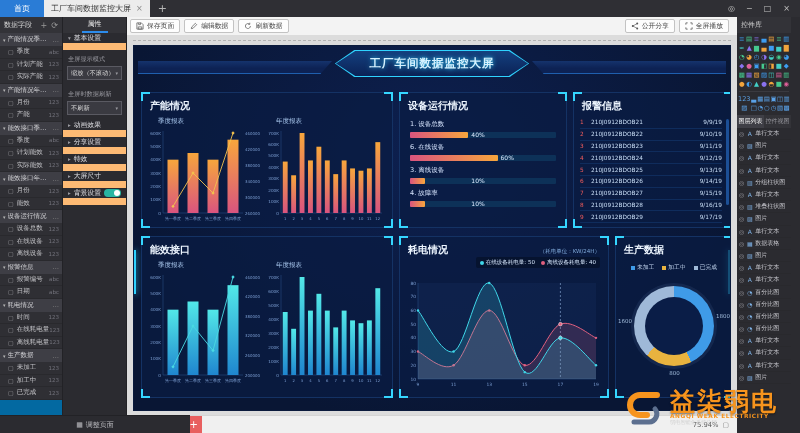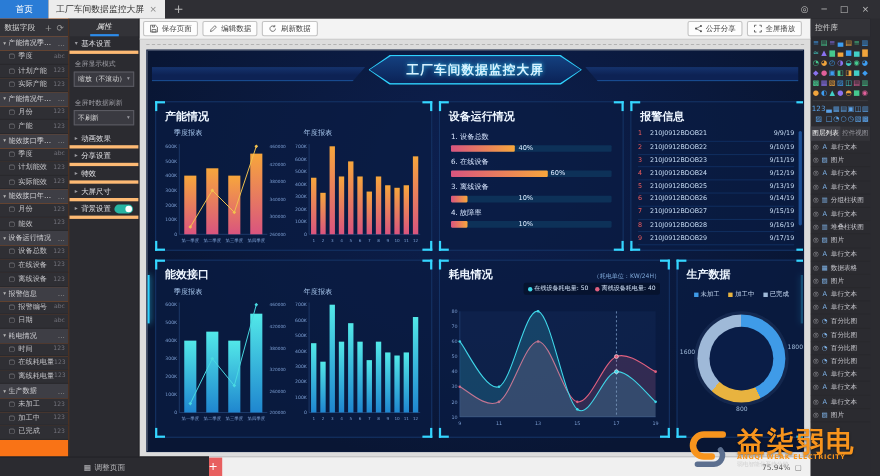--- a/index.html
+++ b/index.html
@@ -8,35 +8,35 @@
 
   
   .titlebar{position:absolute;left:0;top:0;width:800px;height:17px;background:#2f2f34;display:flex;align-items:stretch;}
   .tab-home{width:44px;background:#2a7cd6;color:#fff;font-size:8px;display:flex;align-items:center;justify-content:center;}
   .tab-doc{background:#ececec;color:#333;font-size:8px;display:flex;align-items:center;gap:5px;padding:0 7px;}
   .tab-doc .x{color:#888;font-size:8px;}
   .tab-add{color:#b5b5b5;font-size:11px;display:flex;align-items:center;padding:0 8px;}
   .win-controls{margin-left:auto;display:flex;align-items:center;gap:12px;color:#c0c0c0;font-size:8px;padding-right:10px;}
 
   
-  .col1{position:absolute;left:0;top:17px;width:63px;bottom:0;background:#f97316;border-right:1px solid #222226;overflow:hidden;}
+  .col1{position:absolute;left:0;top:17px;width:63px;bottom:0;background:#0369a1;border-right:1px solid #222226;overflow:hidden;}
   .col2{position:absolute;left:63px;top:17px;width:64px;bottom:0;background:#2b2b30;border-right:1px solid #222226;overflow:hidden;}
   .col-hdr{height:16px;display:flex;align-items:center;padding:0 4px;font-size:7px;color:#d5d5d5;background:#333338;}
   .col-hdr .hicons{margin-left:auto;display:flex;gap:4px;color:#9a9a9a;font-size:8px;}
   .tree-group{height:13px;display:flex;align-items:center;background:#3e3e45;color:#d2d2d6;font-size:6.5px;padding:0 3px;white-space:nowrap;overflow:hidden;}
   .tg-arrow{font-size:5px;margin-right:2px;color:#b5b5b5;}
   .tg-label{overflow:hidden;text-overflow:ellipsis;}
   .tg-more{margin-left:auto;color:#8a8a8a;}
   .tree-item{height:12.5px;display:flex;align-items:center;background:#2f2f34;border-bottom:1px solid #29292d;color:#c4c4c8;font-size:6.5px;padding:0 3px 0 8px;white-space:nowrap;}
   .ti-box{color:#9a9aa0;font-size:6px;margin-right:3px;}
   .ti-type{margin-left:auto;color:#73737c;font-size:5.5px;}
 
   .props-tab{height:16px;background:#333338;display:flex;align-items:center;justify-content:center;}
-  .props-tab span{font-size:7px;color:#eee;border-bottom:2px solid #2d8ceb;padding:1px 6px 2px;font-style:italic;}
-  .prop-sec{min-height:16px;display:flex;align-items:center;font-size:6.8px;color:#e0e0e4;padding:0 5px;border-bottom:3px solid #fdba74;gap:3px;}
+  .props-tab span{font-size:7px;color:#eee;border-bottom:2px solid #2d8ceb;padding:1px 6px 2px;}
+  .prop-sec{min-height:16px;display:flex;align-items:center;font-size:6.8px;color:#e0e0e4;padding:0 5px;border-bottom:7px solid #fdba74;gap:3px;}
   .ps-arrow{color:#9a9aa0;font-size:5.5px;}
   .prop-label{font-size:6.2px;color:#9d9da4;padding:5px 5px 2px;}
   .prop-select{height:14px;margin:0 4px 5px;background:#3a3a41;border:1px solid #5a5a62;display:flex;align-items:center;padding:0 3px;font-size:6.2px;color:#ddd;}
   .sel-car{margin-left:auto;color:#9a9aa0;font-size:5px;}
   .toggle{margin-left:auto;width:17px;height:8px;border-radius:4px;background:#28b5a2;position:relative;}
   .toggle .knob{position:absolute;right:1px;top:1px;width:6px;height:6px;border-radius:50%;background:#fff;}
 
   .footer-left{position:absolute;left:0;top:415px;width:190px;height:18px;background:#2b2b30;z-index:5;display:flex;align-items:center;justify-content:center;gap:3px;color:#b8b8bc;font-size:7px;border-top:1px solid #222226;}
 
   

